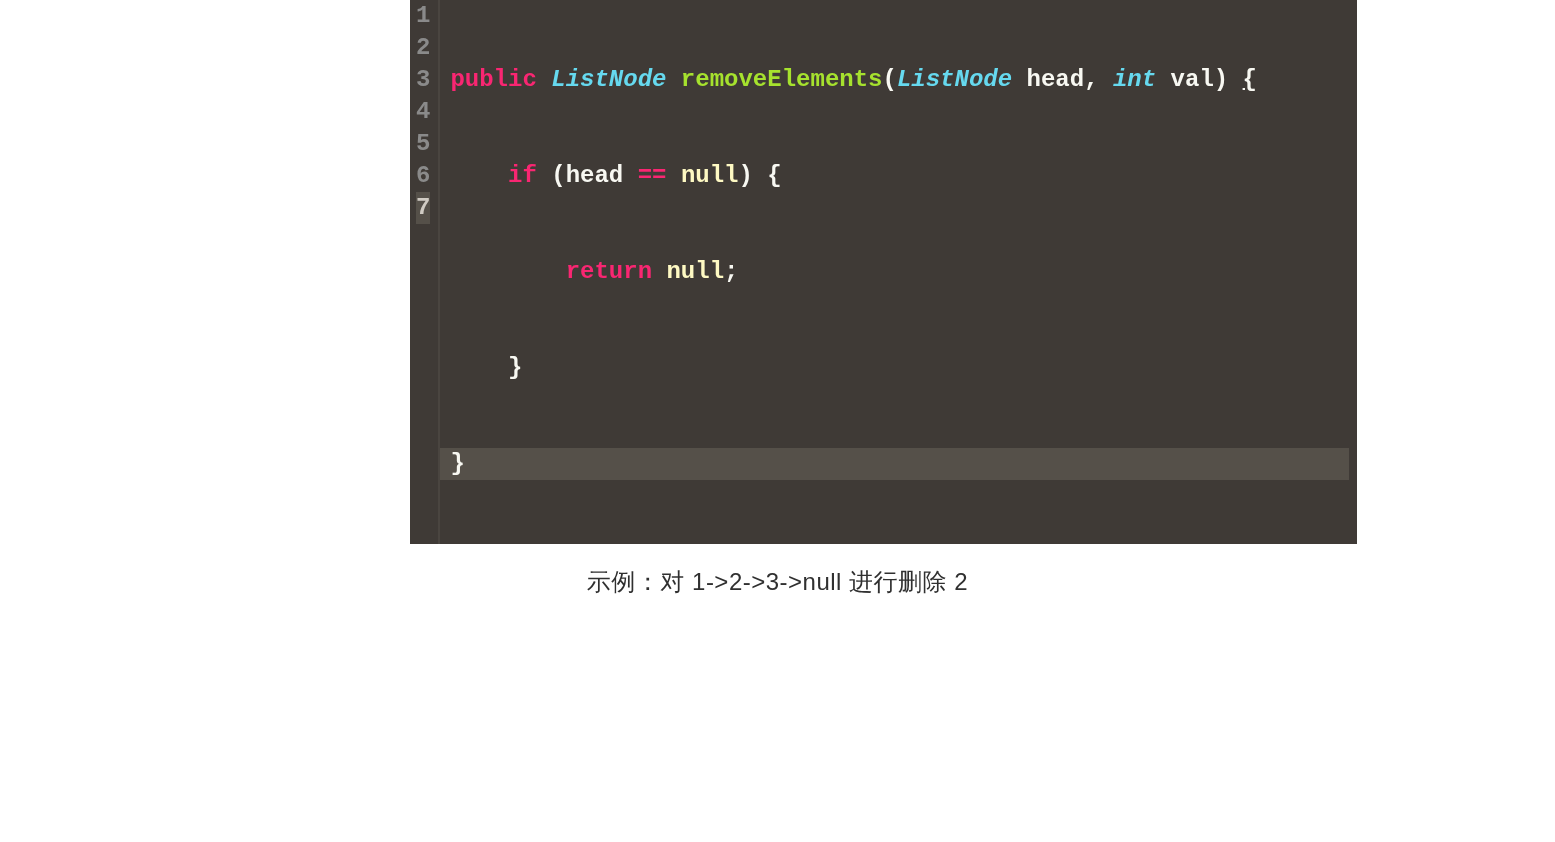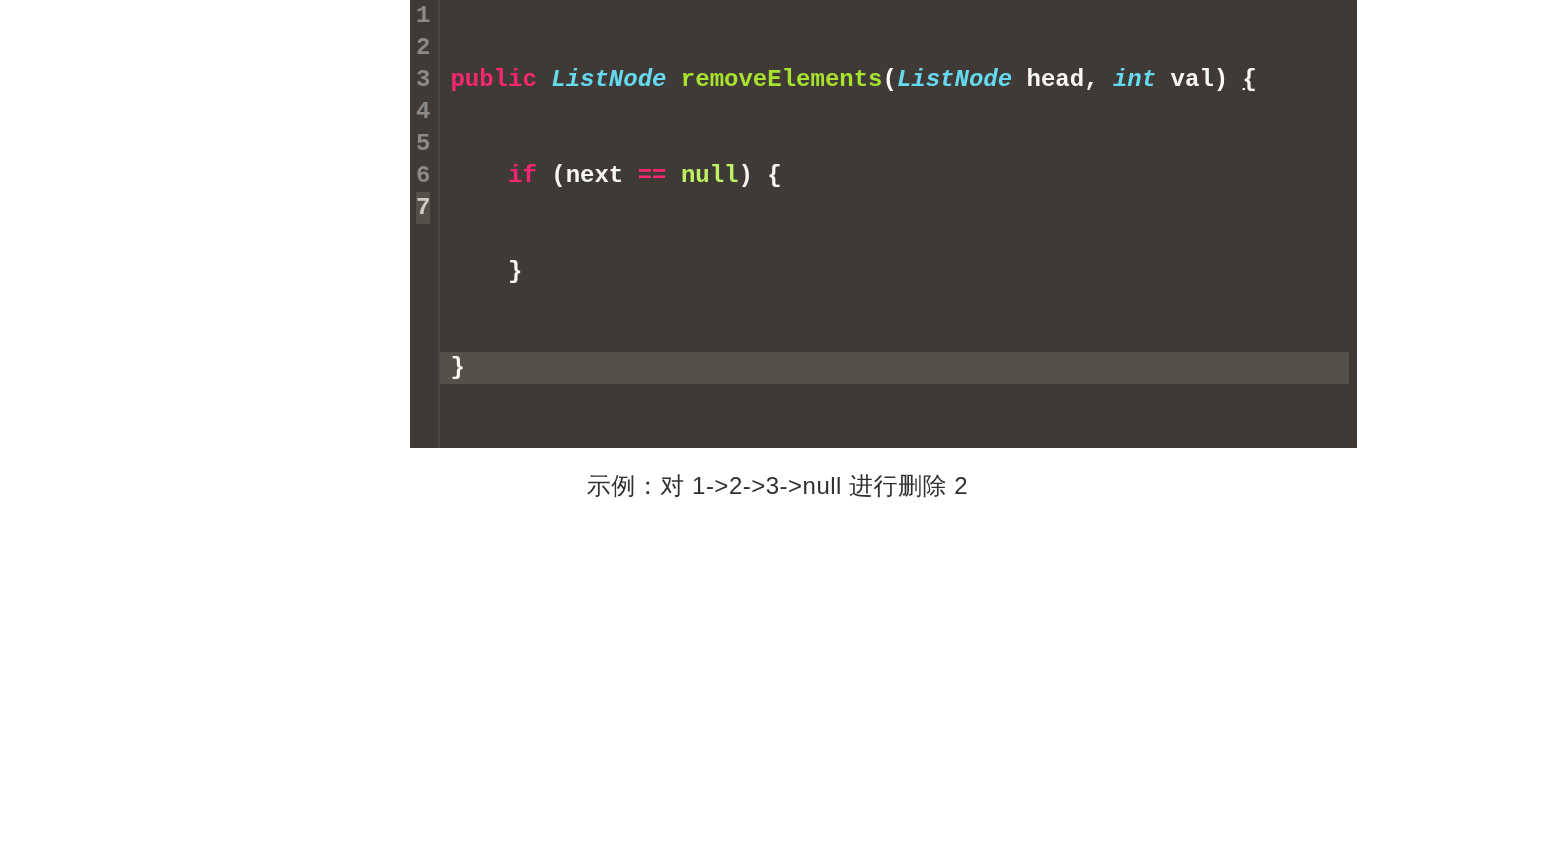--- a/index.html
+++ b/index.html
@@ -52,21 +52,21 @@
     padding-left: 10px;
   }
   .code-area .line.active {
     background: #555049;
   }
   .tok-keyword-pink { color: #f92672; }
   .tok-type { color: #66d9ef; font-style: italic; }
   .tok-funcname { color: #a6e22e; }
   .tok-call { color: #66d9ef; }
   .tok-punct { color: #f8f8f2; }
-  .tok-literal { color: #bef264; }
+  .tok-literal { color: #fef9c3; }
   .tok-op { color: #f92672; }
   .tok-ident { color: #f8f8f2; }
   .caption {
     text-align: center;
     margin-top: 22px;
     font-size: 24px;
     color: #303030;
     letter-spacing: 0.5px;
   }
 </style>
@@ -80,21 +80,22 @@
       <span class="ln">1</span>
       <span class="ln">2</span>
       <span class="ln">3</span>
       <span class="ln">4</span>
       <span class="ln">5</span>
       <span class="ln">6</span>
       <span class="ln active">7</span>
     </div>
     <div class="code-area">
       <span class="line"><span class="tok-keyword-pink">public</span> <span class="tok-type">ListNode</span> <span class="tok-funcname">removeElements</span><span class="tok-punct">(</span><span class="tok-type">ListNode</span><span class="tok-ident"> head, </span><span class="tok-type">int</span><span class="tok-ident"> val) </span><span class="tok-punct" style="text-decoration:underline">{</span></span>
-      <span class="line"><span>    </span><span class="tok-keyword-pink">if</span><span class="tok-ident"> (next </span><span class="tok-op">==</span><span class="tok-ident"> </span><span class="tok-literal">null</span><span class="tok-punct">) {</span></span>
+      <span class="line"><span>    </span><span class="tok-keyword-pink">if</span><span class="tok-ident"> (head </span><span class="tok-op">==</span><span class="tok-ident"> </span><span class="tok-literal">null</span><span class="tok-punct">) {</span></span>
+      <span class="line"><span>        </span><span class="tok-keyword-pink">return</span><span> </span><span class="tok-literal">null</span><span class="tok-punct">;</span></span>
       <span class="line"><span>    </span><span class="tok-punct">}</span></span>
       <span class="line active"><span class="tok-punct">}</span></span>
     </div>
   </div>
 
   <div class="caption">示例：对  1-&gt;2-&gt;3-&gt;null 进行删除 2</div>
 
 </div>
 
 </body></html>

